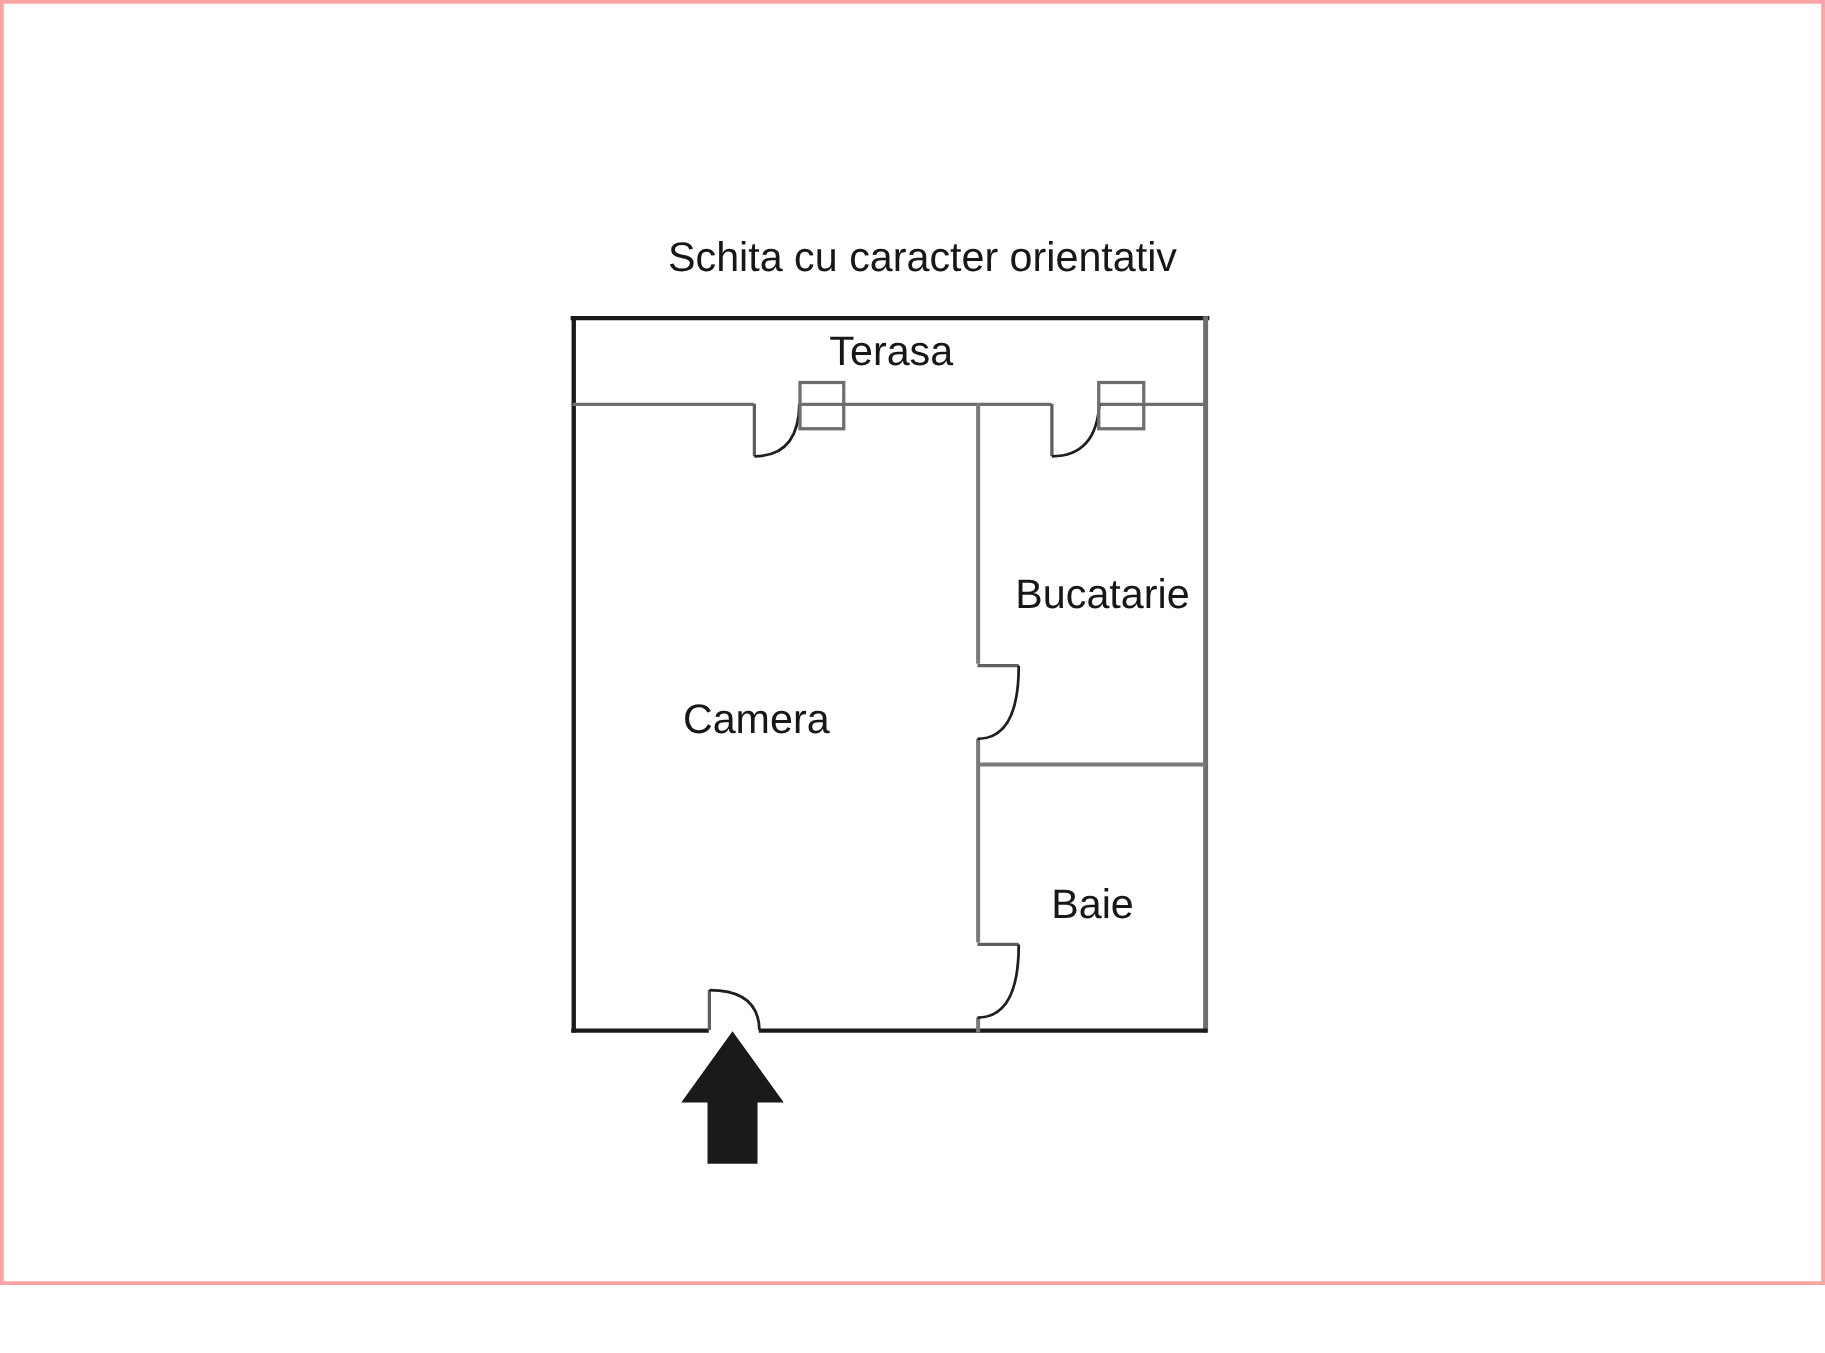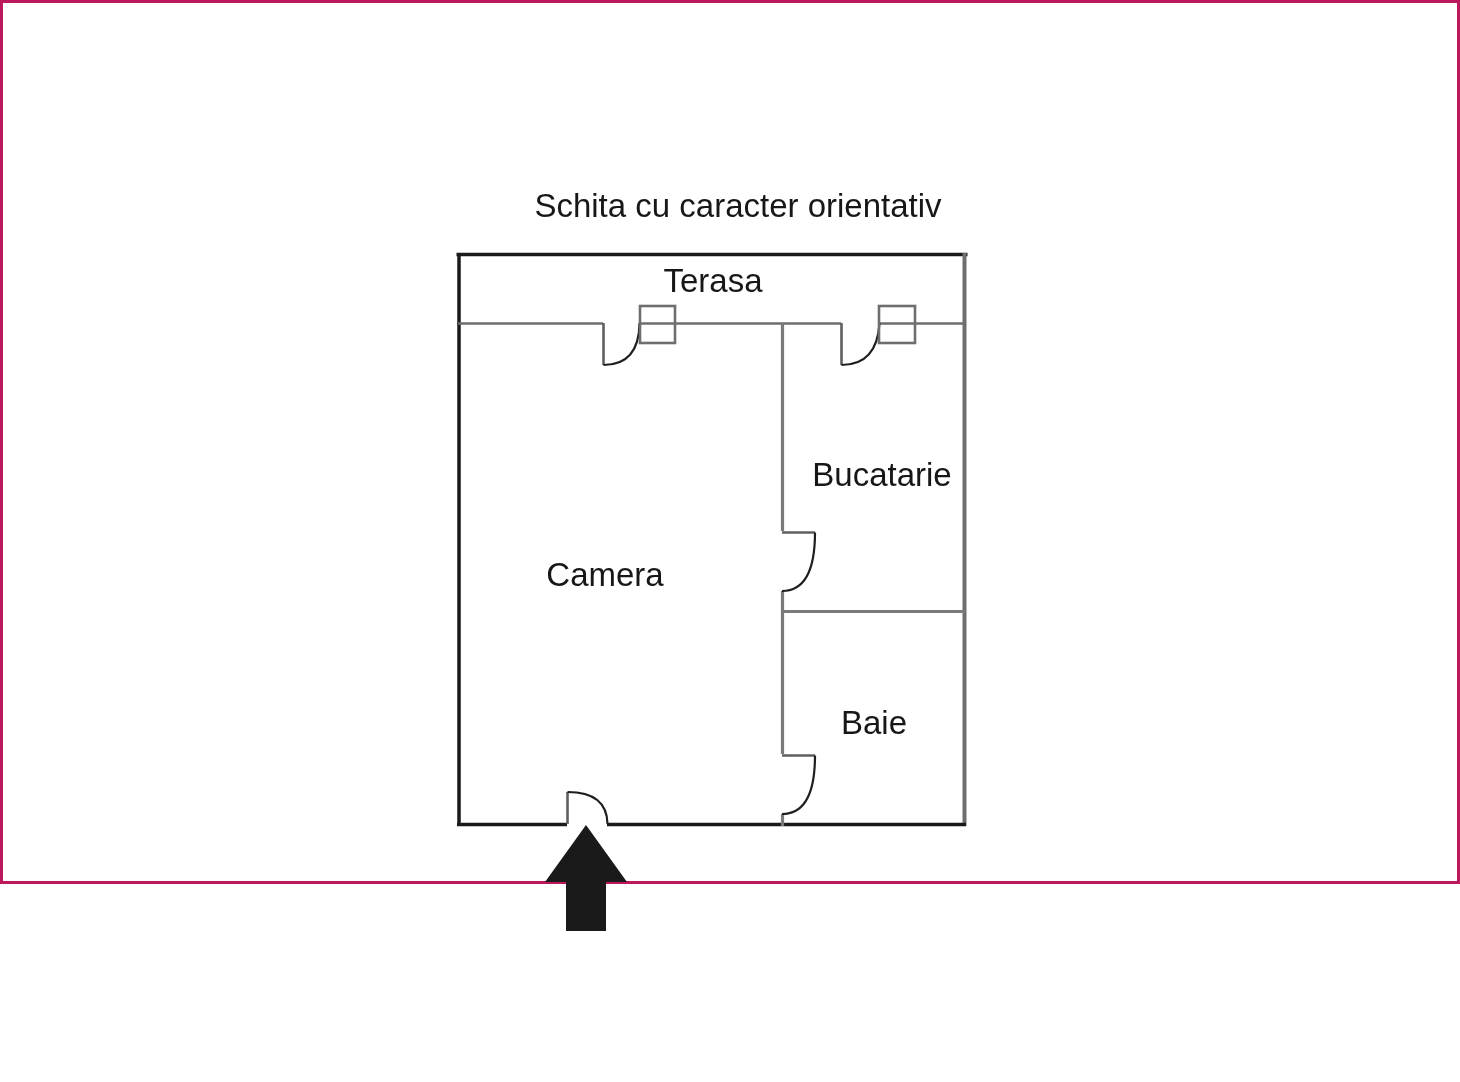--- a/index.html
+++ b/index.html
@@ -13,24 +13,24 @@
     height: 1082px;
     font-family: "Liberation Sans", sans-serif;
     overflow: hidden;
     position: relative;
   }
   #page {
     position: absolute;
     left: 0;
     top: 0;
     width: 1460px;
-    height: 884px;
+    height: 1028px;
     background: #ffffff;
     box-sizing: border-box;
-    border: 3px solid #be185d;
+    border: 3px solid #fca5a5;
   }
   #plan-svg {
     position: absolute;
     left: 0;
     top: 0;
     width: 1460px;
     height: 1082px;
     display: block;
   }
   .plan-title {

